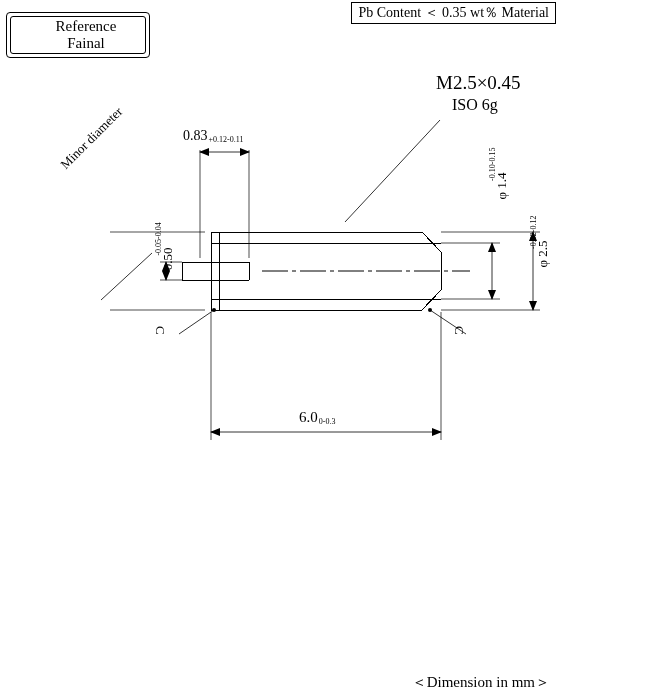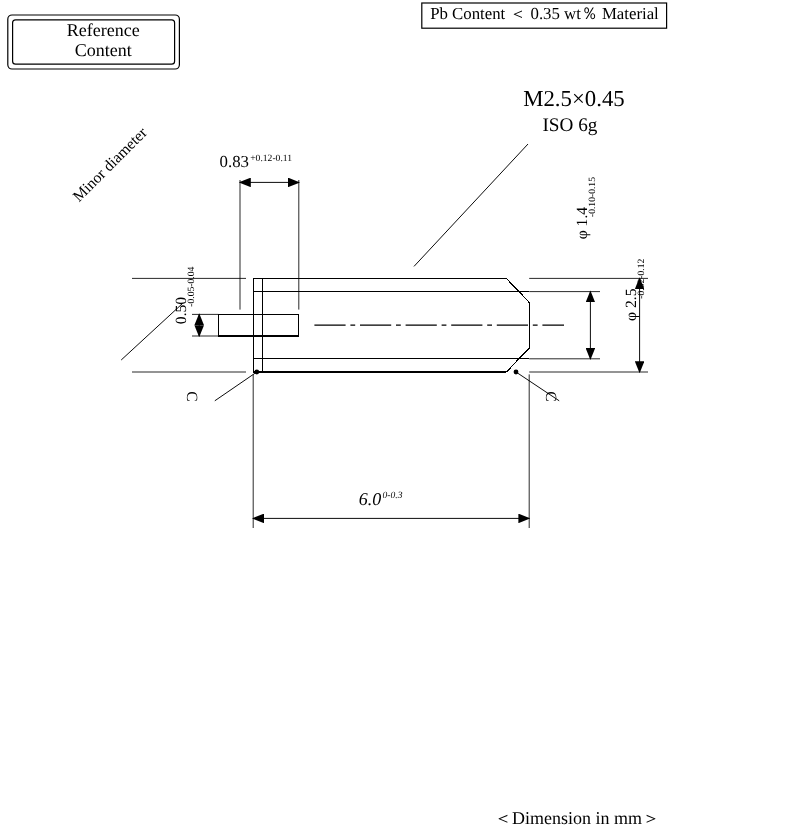--- a/index.html
+++ b/index.html
@@ -73,21 +73,21 @@
   
   .tolstack {
     display: inline-flex;
     flex-direction: row;
     justify-content: center;
     vertical-align: middle;
     font-size: 8px;
     line-height: 1.05;
     margin-left: 1px;
   }
-  .dimrow { display: inline-flex; align-items: flex-start; }
+  .dimrow { display: inline-flex; align-items: flex-end; }
   
   #notes {
     position: absolute;
     left: 40px;
     top: 518px;
     font-size: 16px;
     line-height: 1.55;
   }
   #notes .n-head { margin-left: 0px; }
   #notes .n-item { margin-left: 16px; }
@@ -110,21 +110,21 @@
 
 <div class="page">
 
   <div id="pb-box">
     <span>Pb Content ＜ 0.35 wt％ Material</span>
   </div>
 
   <div id="ref-box">
     <div id="ref-box-inner">
       <span>Reference</span>
-      <span>Content</span>
+      <span>Fainal</span>
     </div>
   </div>
 
   <svg class="draw" viewBox="0 0 671 700">
     <g stroke="#000000" fill="none" stroke-width="1" shape-rendering="crispEdges">
 
       <line x1="211" y1="232" x2="422" y2="232"></line>
 
       <line x1="211" y1="310" x2="422" y2="310"></line>
 
@@ -245,21 +245,21 @@
   <div style="position:absolute; left:513px; top:228px; width:24px; height:110px;">
     <div class="vert dimrow" style="font-size:13px; position:absolute; left:5px; top:0;">
       <span>φ 2.5</span>
       <span class="tolstack" style="writing-mode:horizontal-tb; transform:rotate(90deg); transform-origin:center; margin:4px 0 0 0;">
         <span>-0.02</span>
         <span>-0.12</span>
       </span>
     </div>
   </div>
 
-  <div class="txt dimrow" style="left:299px; top:409px; font-size:15px;font-style:italic;">
+  <div class="txt dimrow" style="left:299px; top:409px; font-size:15px;">
     <span>6.0</span>
     <span class="tolstack">
       <span>0</span>
       <span>-0.3</span>
     </span>
   </div>
 
   <div class="txt" style="left:167px; top:326px; font-size:13px; transform:rotate(90deg); transform-origin:left top;">C</div>
   <div class="txt" style="left:466px; top:326px; font-size:13px; transform:rotate(90deg); transform-origin:left top;">C</div>
 

